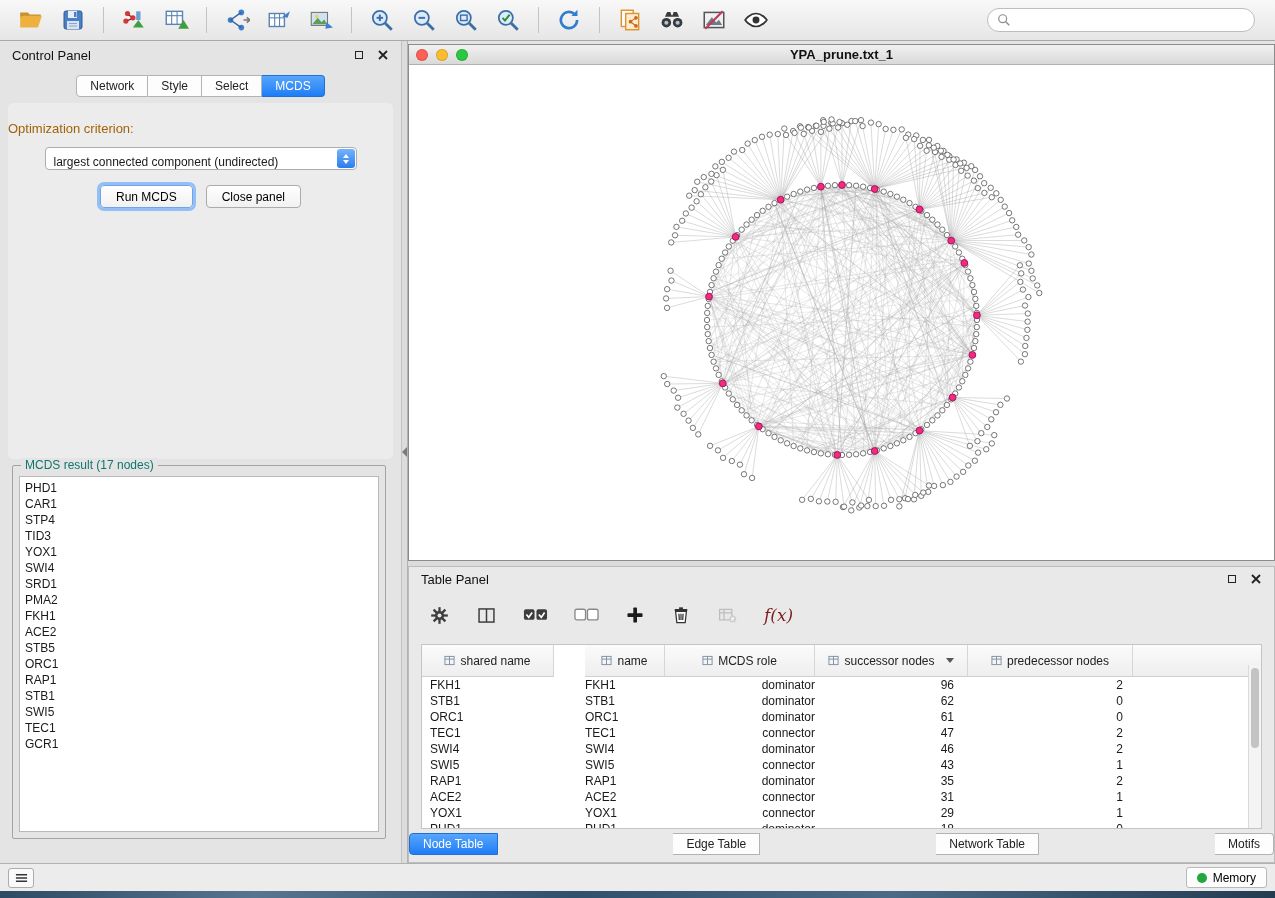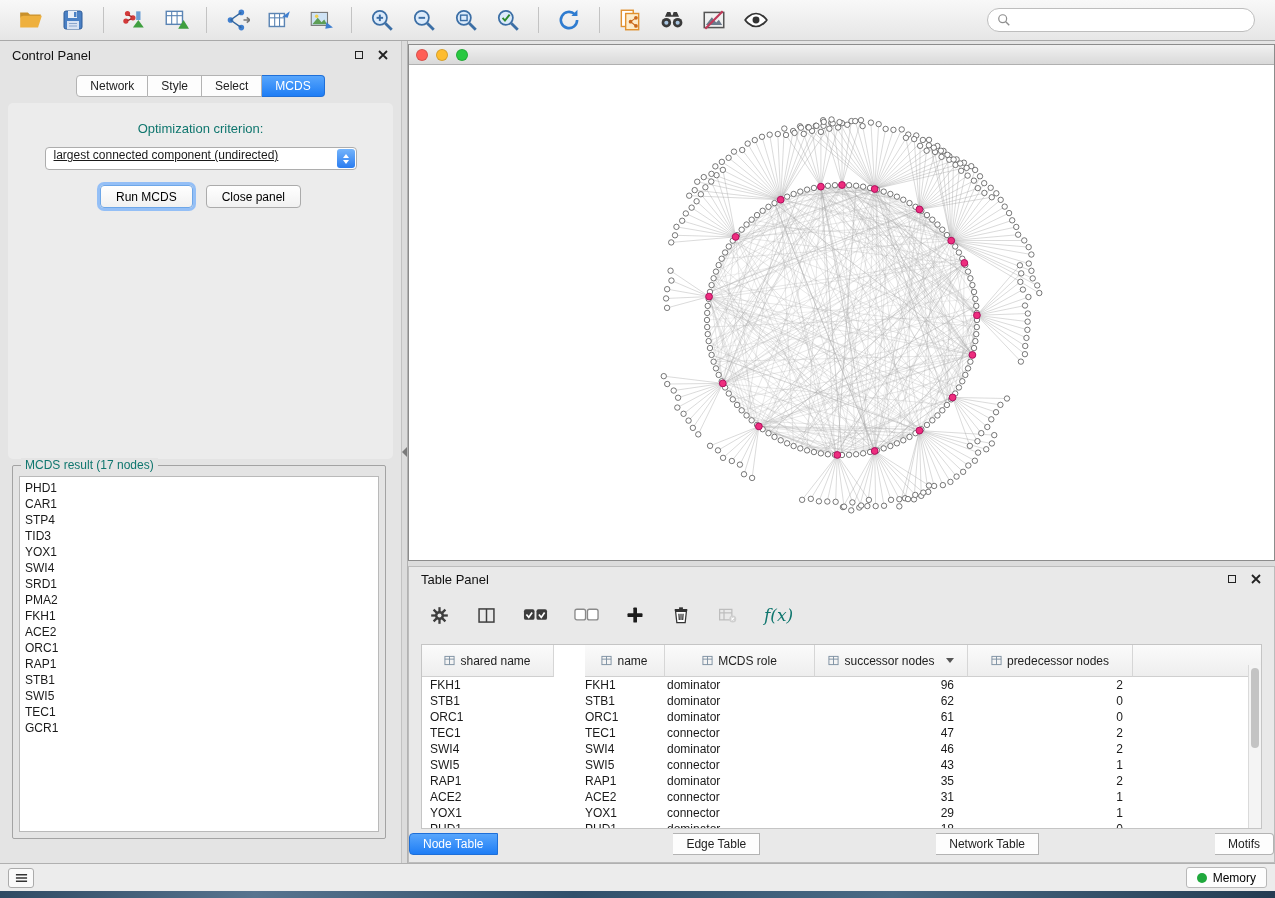--- a/index.html
+++ b/index.html
@@ -19,22 +19,22 @@
   .panel-title{font-size:13px;color:#111;}
   .win-btns{margin-left:auto;display:flex;gap:12px;align-items:center;}
   .wbtn{width:12px;height:12px;display:flex;align-items:center;justify-content:center;background:none;border:none;cursor:default;}
   .wbtn .sq{width:8px;height:8px;border:1.5px solid #222;display:block;}
   #cp-tabs{display:flex;justify-content:center;margin-top:6px;}
   .seg{height:22px;padding:0 13px;display:flex;align-items:center;background:#fdfdfd;border:1px solid #b3b3b3;border-left:none;font-size:12px;color:#222;cursor:default;}
   .seg:first-child{border-left:1px solid #b3b3b3;border-radius:4px 0 0 4px;}
   .seg:last-child{border-radius:0 4px 4px 0;}
   .seg.active{background:linear-gradient(#58a6fc,#1e7df5);color:#fff;border-color:#1e6fd8;}
   #cp-content{position:absolute;left:8px;right:8px;top:62px;height:356px;background:#ececec;border-radius:5px;}
-  #opt-label{text-align:center;padding-top:18px;font-size:13px;color:#0f766e;}
-  #criterion-select{margin:11px auto 0;width:312px;height:23px;background:#fff;border:1px solid #adadad;border-radius:4px;display:flex;align-items:flex-start;padding-left:8px;position:relative;font-size:12px;cursor:default;text-decoration:underline;}
+  #opt-label{text-align:left;padding-top:18px;font-size:13px;color:#a16207;}
+  #criterion-select{margin:11px auto 0;width:312px;height:23px;background:#fff;border:1px solid #adadad;border-radius:4px;display:flex;align-items:flex-end;padding-left:8px;position:relative;font-size:12px;cursor:default;}
   #criterion-stepper{position:absolute;right:1px;top:1px;bottom:1px;width:18px;background:linear-gradient(#74b4fb,#2a7cf0);border-radius:3px;display:flex;flex-direction:column;align-items:center;justify-content:center;gap:2px;}
   .tri-up{width:0;height:0;border-left:3.5px solid transparent;border-right:3.5px solid transparent;border-bottom:4.5px solid #fff;}
   .tri-down{width:0;height:0;border-left:3.5px solid transparent;border-right:3.5px solid transparent;border-top:4.5px solid #fff;}
   #cp-buttons{display:flex;justify-content:center;gap:13px;margin-top:15px;}
   .cp-btn{height:23px;padding:0 15px;background:linear-gradient(#ffffff,#f1f1f1);border:1px solid #ababab;border-radius:4px;font-size:12px;font-family:"Liberation Sans",sans-serif;cursor:default;}
   #run-btn{box-shadow:0 0 0 3px rgba(77,155,255,.55);border-color:#6ea7e8;}
   #mcds-group{position:absolute;left:12px;right:15px;top:424px;bottom:24px;border:1px solid #a3a3a3;border-radius:2px;}
   #mcds-group-title{position:absolute;top:-8px;left:8px;background:#e4e4e4;padding:0 4px;font-size:12px;color:#0f766e;}
   #mcds-list{position:absolute;left:6px;right:6px;top:10px;bottom:6px;background:#fff;border:1px solid #b9b9b9;overflow:hidden;padding:3px 5px;}
   .mcds-item{height:16px;line-height:16px;font-size:12px;}
@@ -49,29 +49,29 @@
   #net-titlebar{height:20px;background:linear-gradient(#f1f1f1,#d9d9d9);border-bottom:1px solid #b0b0b0;display:flex;align-items:center;padding:0 7px;position:relative;}
   .tl{width:12px;height:12px;border-radius:50%;margin-right:8px;border:1px solid rgba(0,0,0,.15);cursor:default;}
   #net-title{position:absolute;left:0;right:0;text-align:center;font-size:13px;font-weight:600;color:#111;pointer-events:none;}
   #network-svg{display:block;}
 
   
   #table-panel{position:absolute;left:408px;top:566px;width:867px;height:297px;background:#e9e9e9;border:1px solid #bcbcbc;}
   #tp-header{height:24px;display:flex;align-items:center;padding:0 12px;}
   #tp-toolbar{position:absolute;left:20px;top:30px;height:36px;display:flex;align-items:center;gap:26px;}
   .tp-icon-btn{background:none;border:none;display:flex;align-items:center;justify-content:center;cursor:default;}
-  #fx-label{font-family:"DejaVu Serif",serif;font-style:italic;font-size:17px;color:#0f766e;}
+  #fx-label{font-family:"DejaVu Serif",serif;font-style:italic;font-size:17px;color:#7f1d1d;}
   #table-wrap{position:absolute;left:12px;right:12px;top:77px;bottom:33px;background:#fff;border:1px solid #c5c5c5;overflow:hidden;}
   #table-header{display:flex;height:32px;}
   .hcell{display:flex;align-items:center;justify-content:center;gap:5px;border-right:1px solid #d6d6d6;border-bottom:1px solid #cfcfcf;background:linear-gradient(#fbfbfb,#eeeeee);font-size:12px;color:#222;position:relative;cursor:default;}
   .hfill{flex:1;border-bottom:1px solid #cfcfcf;background:linear-gradient(#fbfbfb,#eeeeee);}
   .chev{width:0;height:0;border-left:4px solid transparent;border-right:4px solid transparent;border-top:5px solid #555;margin-left:6px;}
   .c0{width:132px;} .c1{width:80px;margin-left:31px;} .c2{width:150px;} .c3{width:153px;} .c4{width:165px;}
   #table-body .trow{display:flex;height:16px;line-height:16px;font-size:12px;}
-  #table-body .c0{padding-left:8px;} #table-body .c2{padding-left:2px;}
+  #table-body .c0{padding-left:8px;} #table-body .c2{padding-left:2px;text-align:right;}
   #table-body .c3{text-align:right;padding-right:14px;display:block;}
   #table-body .c4{text-align:right;padding-right:10px;display:block;}
   #table-body span{display:block;}
   #tscroll{position:absolute;right:0;top:20px;bottom:0;width:13px;background:#f4f4f4;border-left:1px solid #dadada;}
   #tscroll .thumb{position:absolute;left:2px;right:2px;top:3px;height:80px;background:#c3c3c3;border-radius:5px;}
   #tp-tabs{position:absolute;left:0;right:0;bottom:7px;display:flex;justify-content:space-between;}
 
   
   #status-bar{position:absolute;left:0;top:863px;width:1275px;height:28px;background:#ececec;border-top:1px solid #b0b0b0;display:flex;align-items:center;padding:0 8px;}
   #menu-btn{width:26px;height:20px;background:#fafafa;border:1px solid #ababab;border-radius:3px;display:flex;align-items:center;justify-content:center;cursor:default;}
@@ -265,39 +265,41 @@
         <div class="mcds-item">PHD1</div>
         <div class="mcds-item">CAR1</div>
         <div class="mcds-item">STP4</div>
         <div class="mcds-item">TID3</div>
         <div class="mcds-item">YOX1</div>
         <div class="mcds-item">SWI4</div>
         <div class="mcds-item">SRD1</div>
         <div class="mcds-item">PMA2</div>
         <div class="mcds-item">FKH1</div>
         <div class="mcds-item">ACE2</div>
+        <div class="mcds-item">STB5</div>
         <div class="mcds-item">ORC1</div>
         <div class="mcds-item">RAP1</div>
         <div class="mcds-item">STB1</div>
         <div class="mcds-item">SWI5</div>
         <div class="mcds-item">TEC1</div>
         <div class="mcds-item">GCR1</div>
       </div>
   </div>
 </div>
 
 <div id="v-split">
     <span class="arrow"></span>
   </div>
 
 <div id="net-window">
   <div id="net-titlebar">
     <span class="tl" style="background:#ff5f57"></span>
     <span class="tl" style="background:#febc2e"></span>
     <span class="tl" style="background:#28c840"></span>
+    <span id="net-title">YPA_prune.txt_1</span>
   </div>
   <svg id="network-svg" width="865" height="495" viewBox="0 0 865 495">
       <g>
         <line x1="326.6185482630925" y1="171.8857008310361" x2="342.6673681415541" y2="355.3245514394482" stroke="#a8a8a8" stroke-width="0.55" opacity="0.5"></line>
         <line x1="326.6185482630925" y1="171.8857008310361" x2="567.8149871918674" y2="262.06535409279746" stroke="#a8a8a8" stroke-width="0.55" opacity="0.5"></line>
         <line x1="326.6185482630925" y1="171.8857008310361" x2="309.67136321824887" y2="309.90944681523297" stroke="#a8a8a8" stroke-width="0.55" opacity="0.5"></line>
         <line x1="326.6185482630925" y1="171.8857008310361" x2="467.94057108884033" y2="124.60001345097578" stroke="#a8a8a8" stroke-width="0.55" opacity="0.5"></line>
         <line x1="326.6185482630925" y1="171.8857008310361" x2="300.9500739009362" y2="226.9319217396025" stroke="#a8a8a8" stroke-width="0.55" opacity="0.5"></line>
         <line x1="326.6185482630925" y1="171.8857008310361" x2="528.4594154601839" y2="159.5405845398161" stroke="#a8a8a8" stroke-width="0.55" opacity="0.5"></line>
         <line x1="326.6185482630925" y1="171.8857008310361" x2="494.28871746483884" y2="134.71411923457035" stroke="#a8a8a8" stroke-width="0.55" opacity="0.5"></line>

